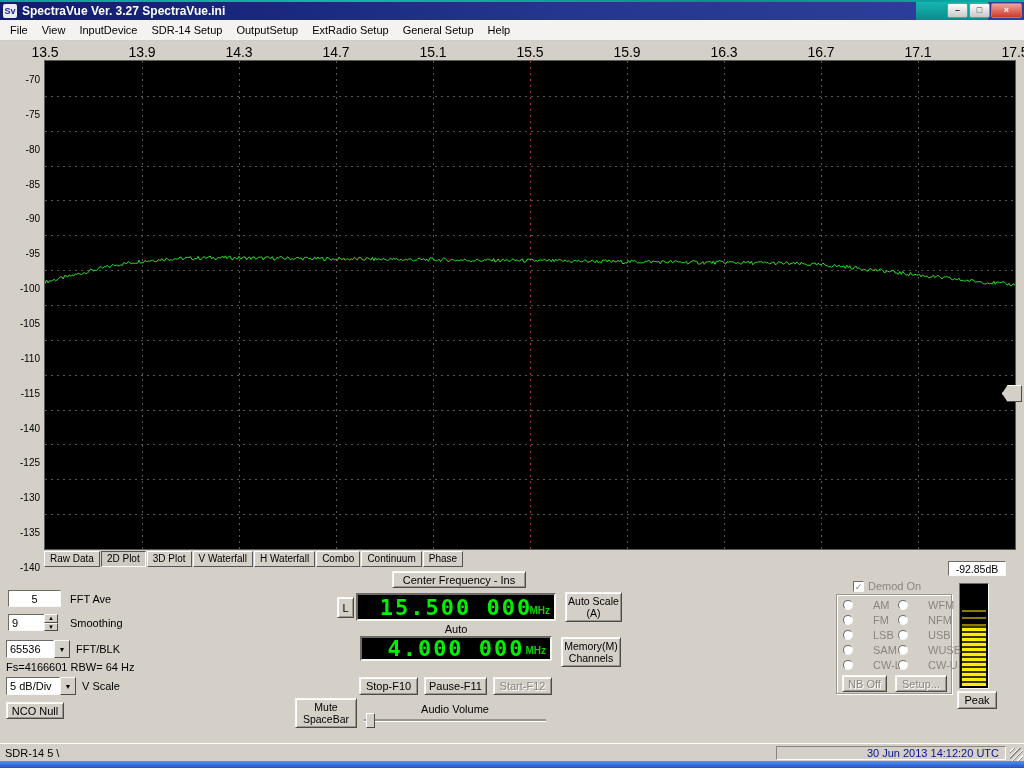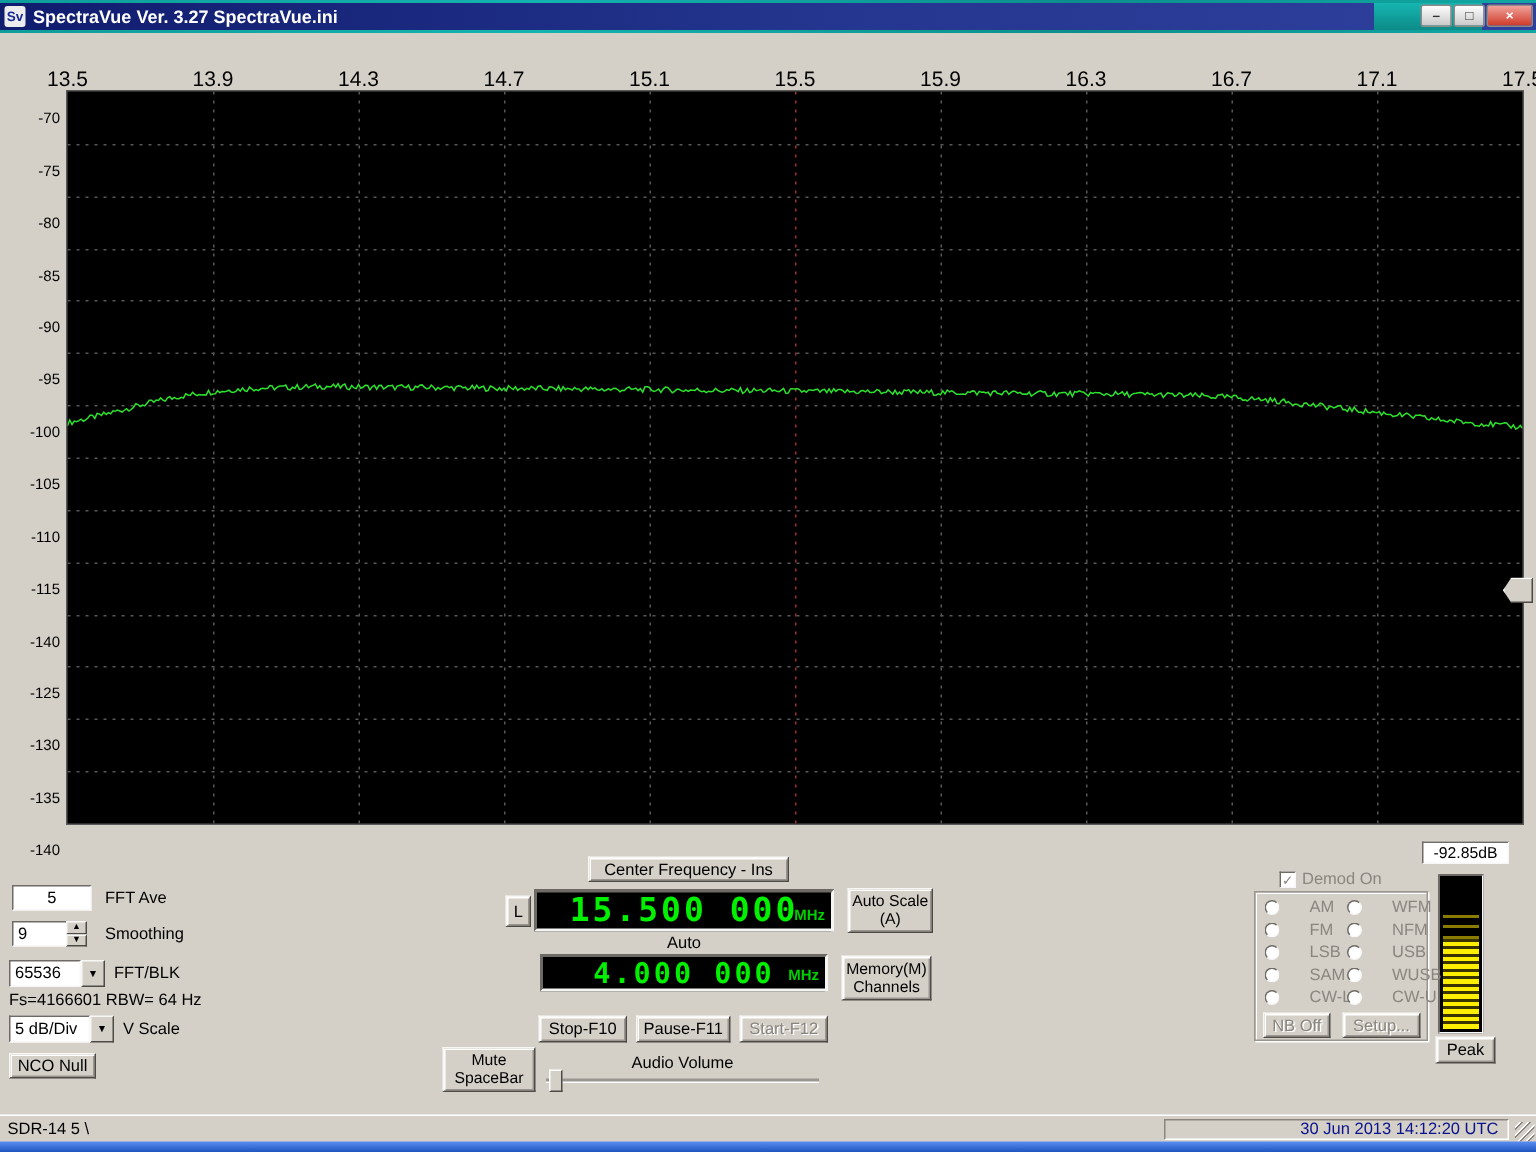--- a/index.html
+++ b/index.html
@@ -114,20 +114,30 @@
     <span class="app-icon">Sv</span>
     <span class="title-text">SpectraVue Ver. 3.27  SpectraVue.ini</span>
     <span class="titlebar-gap"></span>
     <span class="winbtns">
       <span class="winbtn">–</span>
       <span class="winbtn">□</span>
       <span class="winbtn close">×</span>
     </span>
   </div>
 
+  <div class="menubar">
+      <span class="menu-item">File</span>
+      <span class="menu-item">View</span>
+      <span class="menu-item">InputDevice</span>
+      <span class="menu-item">SDR-14 Setup</span>
+      <span class="menu-item">OutputSetup</span>
+      <span class="menu-item">ExtRadio Setup</span>
+      <span class="menu-item">General Setup</span>
+      <span class="menu-item">Help</span>
+    </div>
 
   <div class="plot">
     <svg id="plot-svg" width="970" height="488" viewBox="0 0 970 488">
         <line x1="97.5" y1="0" x2="97.5" y2="488" stroke="#585858" stroke-width="1" stroke-dasharray="2 4"></line>
         <line x1="194.5" y1="0" x2="194.5" y2="488" stroke="#585858" stroke-width="1" stroke-dasharray="2 4"></line>
         <line x1="291.5" y1="0" x2="291.5" y2="488" stroke="#585858" stroke-width="1" stroke-dasharray="2 4"></line>
         <line x1="388.5" y1="0" x2="388.5" y2="488" stroke="#585858" stroke-width="1" stroke-dasharray="2 4"></line>
         <line x1="485.5" y1="0" x2="485.5" y2="488" stroke="#a03030" stroke-width="1" stroke-dasharray="2 4"></line>
         <line x1="582.5" y1="0" x2="582.5" y2="488" stroke="#585858" stroke-width="1" stroke-dasharray="2 4"></line>
         <line x1="679.5" y1="0" x2="679.5" y2="488" stroke="#585858" stroke-width="1" stroke-dasharray="2 4"></line>
@@ -144,20 +154,30 @@
         <line x1="0" y1="314.5" x2="970" y2="314.5" stroke="#585858" stroke-width="1" stroke-dasharray="2 4"></line>
         <line x1="0" y1="349.5" x2="970" y2="349.5" stroke="#585858" stroke-width="1" stroke-dasharray="2 4"></line>
         <line x1="0" y1="383.5" x2="970" y2="383.5" stroke="#585858" stroke-width="1" stroke-dasharray="2 4"></line>
         <line x1="0" y1="418.5" x2="970" y2="418.5" stroke="#585858" stroke-width="1" stroke-dasharray="2 4"></line>
         <line x1="0" y1="453.5" x2="970" y2="453.5" stroke="#585858" stroke-width="1" stroke-dasharray="2 4"></line>
         <polyline points="0.0,222.9 1.5,219.0 3.0,222.0 4.5,219.7 6.1,220.1 7.6,219.4 9.1,218.4 10.6,219.8 12.1,218.9 13.6,217.7 15.2,215.7 16.7,215.9 18.2,218.0 19.7,214.6 21.2,214.9 22.7,216.0 24.2,213.8 25.8,215.3 27.3,214.1 28.8,214.9 30.3,212.9 31.8,213.2 33.3,212.4 34.9,213.0 36.4,213.7 37.9,212.5 39.4,211.5 40.9,213.0 42.4,212.0 44.0,210.6 45.5,208.1 47.0,208.7 48.5,210.0 50.0,209.1 51.5,209.6 53.0,207.8 54.6,205.9 56.1,205.8 57.6,207.2 59.1,205.7 60.6,206.0 62.1,204.3 63.7,205.8 65.2,206.4 66.7,204.2 68.2,203.5 69.7,205.1 71.2,203.9 72.8,204.9 74.3,204.8 75.8,203.9 77.3,204.4 78.8,201.5 80.3,202.3 81.8,202.6 83.4,200.6 84.9,201.9 86.4,202.7 87.9,202.1 89.4,202.4 90.9,202.2 92.5,202.3 94.0,199.3 95.5,202.2 97.0,201.7 98.5,201.6 100.0,199.4 101.5,200.7 103.1,200.0 104.6,200.1 106.1,199.8 107.6,199.1 109.1,200.3 110.6,200.7 112.2,200.0 113.7,198.3 115.2,199.8 116.7,197.6 118.2,199.5 119.7,199.9 121.3,197.1 122.8,198.2 124.3,199.5 125.8,198.7 127.3,199.4 128.8,198.2 130.3,197.8 131.9,198.2 133.4,197.9 134.9,196.0 136.4,196.3 137.9,198.9 139.4,197.4 141.0,196.5 142.5,196.3 144.0,196.4 145.5,195.7 147.0,198.6 148.5,198.9 150.0,197.2 151.6,198.0 153.1,195.4 154.6,198.6 156.1,198.3 157.6,197.0 159.1,195.4 160.7,197.5 162.2,196.5 163.7,195.9 165.2,195.0 166.7,197.8 168.2,196.1 169.7,198.3 171.3,198.4 172.8,196.6 174.3,196.8 175.8,196.8 177.3,195.1 178.8,197.1 180.4,194.8 181.9,197.7 183.4,195.8 184.9,195.0 186.4,198.3 187.9,198.8 189.5,196.0 191.0,197.6 192.5,198.0 194.0,195.3 195.5,197.8 197.0,197.2 198.5,195.8 200.1,196.0 201.6,198.9 203.1,196.8 204.6,195.9 206.1,198.5 207.6,196.0 209.2,195.9 210.7,198.3 212.2,197.4 213.7,196.2 215.2,196.2 216.7,195.9 218.3,198.9 219.8,196.4 221.3,196.0 222.8,195.6 224.3,196.9 225.8,197.4 227.3,195.7 228.9,199.1 230.4,198.9 231.9,196.5 233.4,197.2 234.9,195.8 236.4,195.6 238.0,197.2 239.5,198.2 241.0,197.9 242.5,195.7 244.0,197.1 245.5,199.0 247.0,197.3 248.6,198.6 250.1,197.6 251.6,196.6 253.1,196.5 254.6,197.5 256.1,196.8 257.7,199.3 259.2,196.7 260.7,196.2 262.2,196.4 263.7,197.6 265.2,197.1 266.7,198.9 268.3,198.1 269.8,195.9 271.3,198.3 272.8,195.9 274.3,197.9 275.8,197.0 277.4,196.5 278.9,199.7 280.4,199.4 281.9,196.3 283.4,197.0 284.9,198.1 286.5,199.3 288.0,197.5 289.5,199.2 291.0,197.7 292.5,199.5 294.0,196.2 295.5,197.5 297.1,198.7 298.6,196.9 300.1,199.3 301.6,198.1 303.1,197.7 304.6,199.2 306.2,197.9 307.7,198.5 309.2,196.6 310.7,197.5 312.2,198.9 313.7,196.5 315.3,196.2 316.8,198.3 318.3,198.9 319.8,199.2 321.3,196.9 322.8,197.0 324.3,197.8 325.9,199.2 327.4,196.3 328.9,199.7 330.4,196.8 331.9,198.8 333.4,197.8 335.0,198.3 336.5,199.1 338.0,197.4 339.5,198.4 341.0,198.4 342.5,200.0 344.0,198.4 345.6,197.1 347.1,198.8 348.6,197.1 350.1,198.3 351.6,197.6 353.1,198.9 354.7,199.2 356.2,198.2 357.7,199.6 359.2,199.0 360.7,198.2 362.2,199.1 363.8,198.0 365.3,197.9 366.8,198.7 368.3,200.2 369.8,199.2 371.3,199.3 372.8,197.7 374.4,197.0 375.9,198.5 377.4,198.4 378.9,197.7 380.4,199.4 381.9,198.1 383.5,200.4 385.0,196.8 386.5,196.9 388.0,197.3 389.5,199.3 391.0,199.9 392.5,199.4 394.1,198.3 395.6,200.6 397.1,198.4 398.6,197.0 400.1,197.3 401.6,198.9 403.2,200.8 404.7,199.9 406.2,198.5 407.7,198.5 409.2,199.4 410.7,200.0 412.2,198.9 413.8,199.9 415.3,199.0 416.8,199.1 418.3,199.3 419.8,197.9 421.3,199.4 422.9,200.1 424.4,199.7 425.9,200.7 427.4,199.8 428.9,200.1 430.4,199.8 432.0,197.9 433.5,199.2 435.0,200.0 436.5,200.4 438.0,199.9 439.5,198.7 441.0,199.3 442.6,197.9 444.1,198.5 445.6,199.1 447.1,200.1 448.6,197.5 450.1,201.2 451.7,200.2 453.2,197.9 454.7,200.7 456.2,200.1 457.7,197.9 459.2,199.5 460.8,199.1 462.3,198.6 463.8,200.5 465.3,200.1 466.8,198.6 468.3,197.8 469.8,199.7 471.4,199.1 472.9,199.9 474.4,200.1 475.9,199.1 477.4,197.9 478.9,201.2 480.5,201.1 482.0,198.3 483.5,198.1 485.0,198.5 486.5,198.1 488.0,198.7 489.5,200.4 491.1,199.4 492.6,200.5 494.1,199.0 495.6,199.0 497.1,199.3 498.6,198.7 500.2,198.5 501.7,200.4 503.2,199.0 504.7,198.6 506.2,200.8 507.7,198.3 509.2,200.7 510.8,198.2 512.3,199.9 513.8,198.6 515.3,198.7 516.8,199.3 518.3,200.8 519.9,198.8 521.4,200.3 522.9,200.0 524.4,199.9 525.9,201.3 527.4,201.1 529.0,199.5 530.5,199.4 532.0,200.3 533.5,199.0 535.0,200.6 536.5,200.7 538.0,200.4 539.6,198.7 541.1,199.3 542.6,201.4 544.1,200.7 545.6,200.7 547.1,198.9 548.7,200.3 550.2,201.8 551.7,199.2 553.2,201.8 554.7,200.4 556.2,201.8 557.8,198.9 559.3,199.4 560.8,198.8 562.3,201.0 563.8,199.0 565.3,200.1 566.8,201.3 568.4,199.0 569.9,200.9 571.4,201.0 572.9,199.2 574.4,200.8 575.9,199.0 577.5,202.5 579.0,202.5 580.5,201.6 582.0,202.2 583.5,199.6 585.0,201.6 586.5,199.0 588.1,200.2 589.6,199.5 591.1,200.6 592.6,201.9 594.1,201.8 595.6,201.9 597.2,201.7 598.7,202.0 600.2,200.2 601.7,200.6 603.2,199.6 604.7,199.8 606.3,202.2 607.8,199.9 609.3,200.5 610.8,200.4 612.3,201.0 613.8,200.5 615.3,202.7 616.9,199.9 618.4,199.6 619.9,201.2 621.4,201.5 622.9,202.2 624.4,200.1 626.0,199.6 627.5,201.9 629.0,200.6 630.5,199.7 632.0,200.1 633.5,201.1 635.0,200.6 636.6,201.8 638.1,201.6 639.6,201.9 641.1,200.4 642.6,203.1 644.1,202.0 645.7,200.9 647.2,200.0 648.7,199.5 650.2,200.3 651.7,200.2 653.2,203.1 654.7,203.0 656.3,202.5 657.8,200.5 659.3,203.3 660.8,201.1 662.3,200.9 663.8,200.6 665.4,200.6 666.9,202.5 668.4,199.9 669.9,203.3 671.4,200.1 672.9,200.5 674.5,199.6 676.0,200.2 677.5,200.5 679.0,201.7 680.5,203.1 682.0,200.7 683.5,201.3 685.1,200.6 686.6,200.8 688.1,200.9 689.6,201.7 691.1,202.6 692.6,201.4 694.2,202.1 695.7,203.1 697.2,202.5 698.7,200.0 700.2,201.9 701.7,201.3 703.2,200.2 704.8,202.5 706.3,200.4 707.8,203.8 709.3,202.2 710.8,201.3 712.3,201.2 713.9,200.9 715.4,200.6 716.9,200.9 718.4,202.1 719.9,200.7 721.4,201.8 723.0,201.5 724.5,203.1 726.0,202.2 727.5,201.4 729.0,201.1 730.5,204.0 732.0,202.3 733.6,200.8 735.1,201.4 736.6,201.3 738.1,203.2 739.6,202.6 741.1,200.9 742.7,201.5 744.2,203.8 745.7,202.7 747.2,202.3 748.7,201.1 750.2,203.1 751.8,201.0 753.3,202.7 754.8,203.8 756.3,201.2 757.8,202.7 759.3,202.9 760.8,203.3 762.4,204.4 763.9,204.2 765.4,204.6 766.9,202.3 768.4,202.3 769.9,201.8 771.5,204.2 773.0,202.2 774.5,203.3 776.0,204.0 777.5,202.5 779.0,202.6 780.5,204.6 782.1,204.4 783.6,205.9 785.1,205.6 786.6,206.3 788.1,205.0 789.6,203.5 791.2,205.5 792.7,205.1 794.2,204.2 795.7,206.1 797.2,205.7 798.7,204.8 800.3,207.4 801.8,204.2 803.3,206.6 804.8,204.6 806.3,208.1 807.8,208.2 809.3,206.0 810.9,205.0 812.4,207.5 813.9,206.8 815.4,208.0 816.9,209.3 818.4,208.3 820.0,208.6 821.5,209.7 823.0,210.2 824.5,207.8 826.0,207.7 827.5,209.4 829.0,209.4 830.6,207.9 832.1,210.3 833.6,209.3 835.1,207.8 836.6,208.3 838.1,209.8 839.7,212.1 841.2,210.0 842.7,210.0 844.2,211.0 845.7,210.3 847.2,209.6 848.8,209.4 850.3,212.2 851.8,212.0 853.3,213.3 854.8,210.5 856.3,213.3 857.8,210.4 859.4,212.6 860.9,214.0 862.4,213.7 863.9,214.7 865.4,211.5 866.9,213.9 868.5,214.3 870.0,213.3 871.5,213.8 873.0,214.2 874.5,213.4 876.0,215.8 877.5,213.8 879.1,215.2 880.6,215.4 882.1,215.3 883.6,216.7 885.1,216.3 886.6,216.0 888.2,214.2 889.7,216.7 891.2,215.4 892.7,214.4 894.2,215.2 895.7,216.6 897.2,217.8 898.8,215.9 900.3,215.9 901.8,215.7 903.3,216.3 904.8,216.2 906.3,218.4 907.9,218.9 909.4,217.5 910.9,218.5 912.4,218.8 913.9,217.1 915.4,219.6 917.0,219.2 918.5,219.8 920.0,220.3 921.5,219.1 923.0,219.5 924.5,220.9 926.0,218.4 927.6,218.9 929.1,219.5 930.6,221.4 932.1,220.6 933.6,220.8 935.1,220.6 936.7,221.1 938.2,222.8 939.7,222.9 941.2,223.1 942.7,221.5 944.2,223.2 945.7,222.4 947.3,223.1 948.8,220.2 950.3,223.4 951.8,220.9 953.3,221.1 954.8,221.7 956.4,221.4 957.9,220.8 959.4,221.0 960.9,222.6 962.4,224.3 963.9,222.2 965.5,225.0 967.0,224.3 968.5,222.6 970.0,224.6" fill="none" stroke="#2de22d" stroke-width="1"></polyline>
       </svg>
   </div>
   <div class="vslider-thumb"></div>
 
+  <div class="tabsrow">
+      <span class="tab">Raw Data</span>
+      <span class="tab active">2D Plot</span>
+      <span class="tab">3D Plot</span>
+      <span class="tab">V Waterfall</span>
+      <span class="tab">H Waterfall</span>
+      <span class="tab">Combo</span>
+      <span class="tab">Continuum</span>
+      <span class="tab">Phase</span>
+    </div>
 
   <input class="tinput" style="left: 8px; top: 590px; width: 53px; height: 17px; text-align: center;" value="5">
   <span class="lbl" style="left:70px;top:593px;">FFT Ave</span>
 
   <input class="tinput" style="left: 8px; top: 614px; width: 37px; height: 17px;" value="9">
   <span class="spinbtns" style="left:44px;top:614px;">
     <span>▲</span>
     <span>▼</span>
   </span>
   <span class="lbl" style="left:70px;top:617px;">Smoothing</span>
@@ -188,21 +208,21 @@
   </div>
 
   <div class="btn two" style="left:565px;top:592px;width:57px;height:30px;">
     <span>Auto Scale</span>
     <span>(A)</span>
   </div>
 
   <span class="lbl" style="left:356px;top:623px;width:200px;text-align:center;">Auto</span>
 
   <div class="lcd" style="left:360px;top:636px;width:192px;height:25px;">
-    <span class="digits" style="font-size:19px;">4.000 000</span>
+    <span class="digits" style="font-size:22px;">4.000 000</span>
     <span class="unit">MHz</span>
   </div>
 
   <div class="btn two" style="left:561px;top:637px;width:60px;height:30px;">
     <span>Memory(M)</span>
     <span>Channels</span>
   </div>
 
   <div class="btn" style="left:359px;top:677px;width:59px;height:18px;">Stop-F10</div>
   <div class="btn" style="left:424px;top:677px;width:63px;height:18px;">Pause-F11</div>

